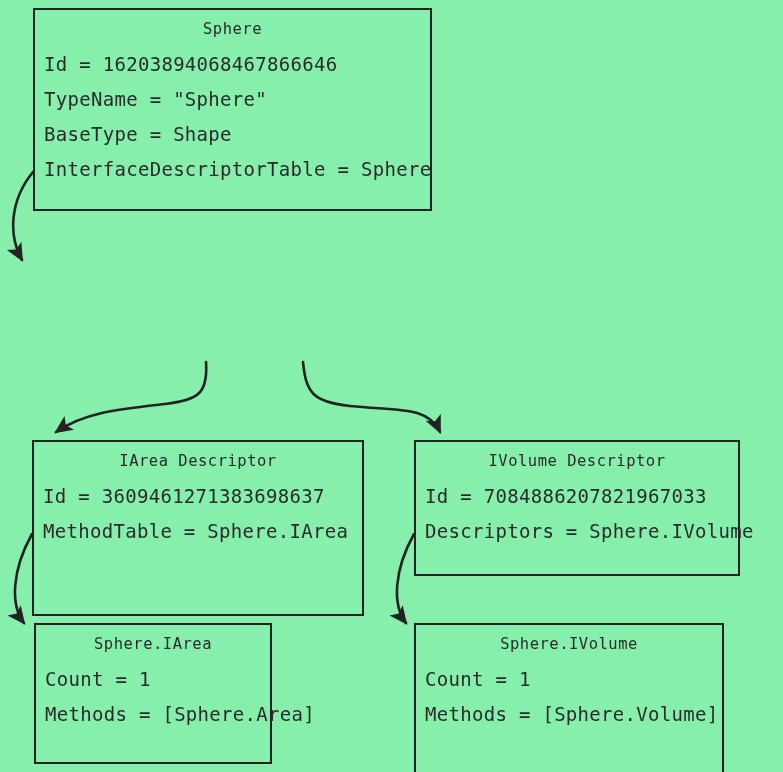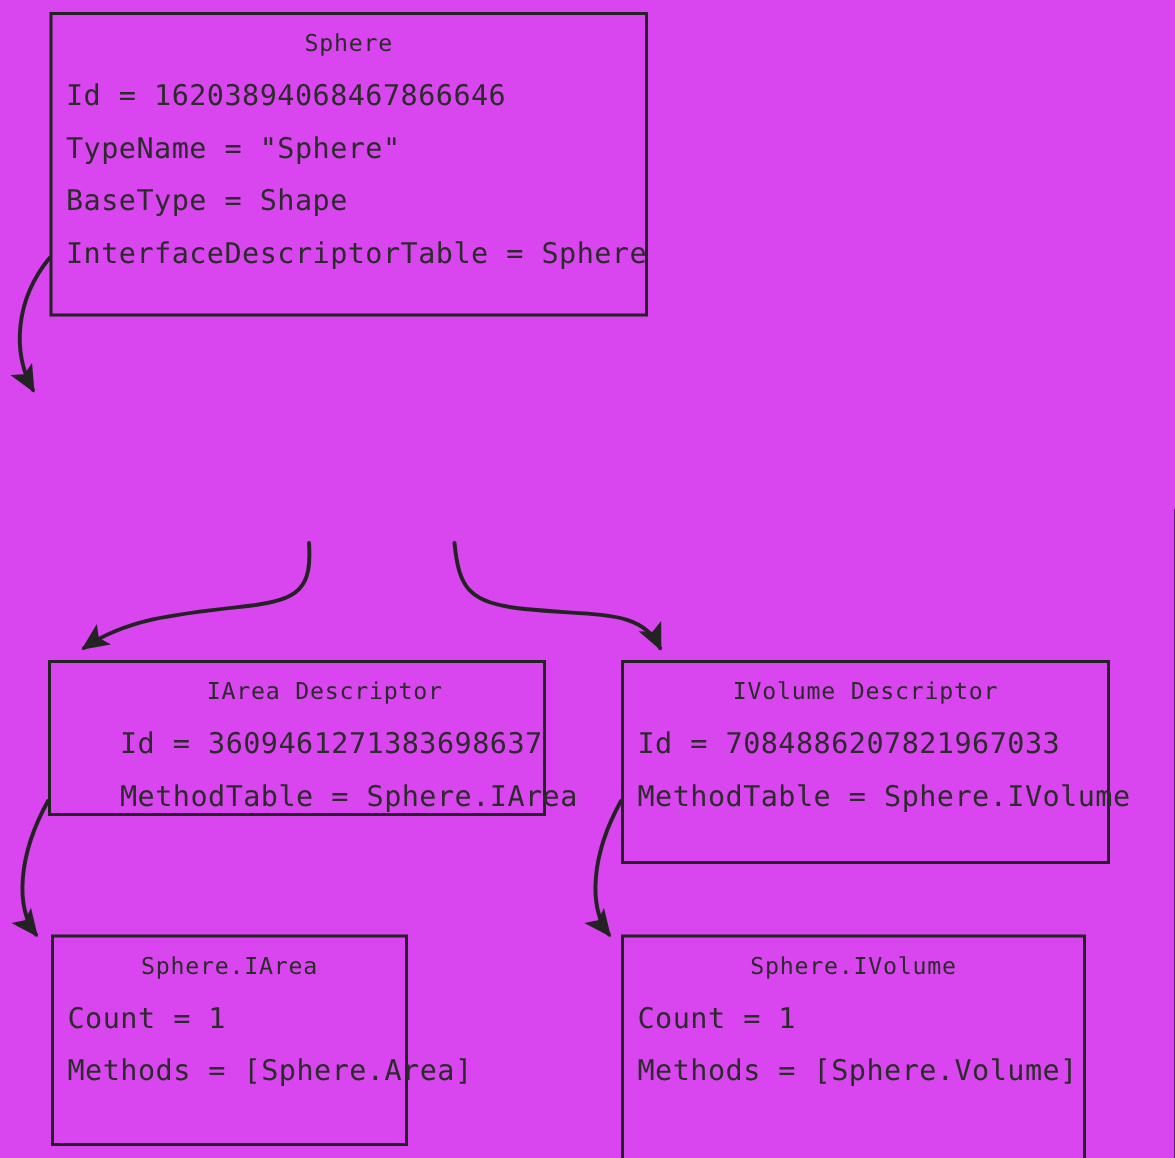--- a/index.html
+++ b/index.html
@@ -5,21 +5,21 @@
 <style>
   html, body {
     margin: 0;
     padding: 0;
     background: #000000;
   }
   #canvas {
     position: relative;
     width: 783px;
     height: 772px;
-    background: #d946ef;
+    background: #86efac;
     overflow: hidden;
     font-family: "DejaVu Sans Mono", "Liberation Mono", monospace;
   }
   svg.edges {
     position: absolute;
     left: 0;
     top: 0;
     width: 783px;
     height: 772px;
     pointer-events: none;
@@ -47,21 +47,21 @@
     color: #2b2b2b;
     font-size: 19px;
     letter-spacing: 0.3px;
     white-space: pre;
     line-height: 1.0;
     margin-bottom: 16px;
   }
   
   #node-sphere        { left: 33px;  top: 8px;   width: 399px; height: 203px; }
   #node-sphere-ifaces { left: 30px;  top: 260px; width: 356px; height: 133px; }
-  #node-iarea-desc    { left: 32px;  top: 440px; width: 332px; height: 104px; padding-left: 37px; }
+  #node-iarea-desc    { left: 32px;  top: 440px; width: 332px; height: 176px; }
   #node-ivolume-desc  { left: 414px; top: 440px; width: 326px; height: 136px; }
   #node-sphere-iarea  { left: 34px;  top: 623px; width: 238px; height: 141px; }
   #node-sphere-ivol   { left: 414px; top: 623px; width: 310px; height: 169px; }
 </style>
 </head>
 <body>
 
 <div id="canvas">
 
   <svg class="edges" viewBox="0 0 783 772" xmlns="http://www.w3.org/2000/svg">
@@ -100,21 +100,21 @@
     <div class="node-fields">
       <div class="node-field">Id = 3609461271383698637</div>
       <div class="node-field">MethodTable = Sphere.IArea</div>
     </div>
   </div>
 
   <div class="node" id="node-ivolume-desc">
     <div class="node-title">IVolume Descriptor</div>
     <div class="node-fields">
       <div class="node-field">Id = 7084886207821967033</div>
-      <div class="node-field">MethodTable = Sphere.IVolume</div>
+      <div class="node-field">Descriptors = Sphere.IVolume</div>
     </div>
   </div>
 
   <div class="node" id="node-sphere-iarea">
     <div class="node-title">Sphere.IArea</div>
     <div class="node-fields">
       <div class="node-field">Count = 1</div>
       <div class="node-field">Methods = [Sphere.Area]</div>
     </div>
   </div>

